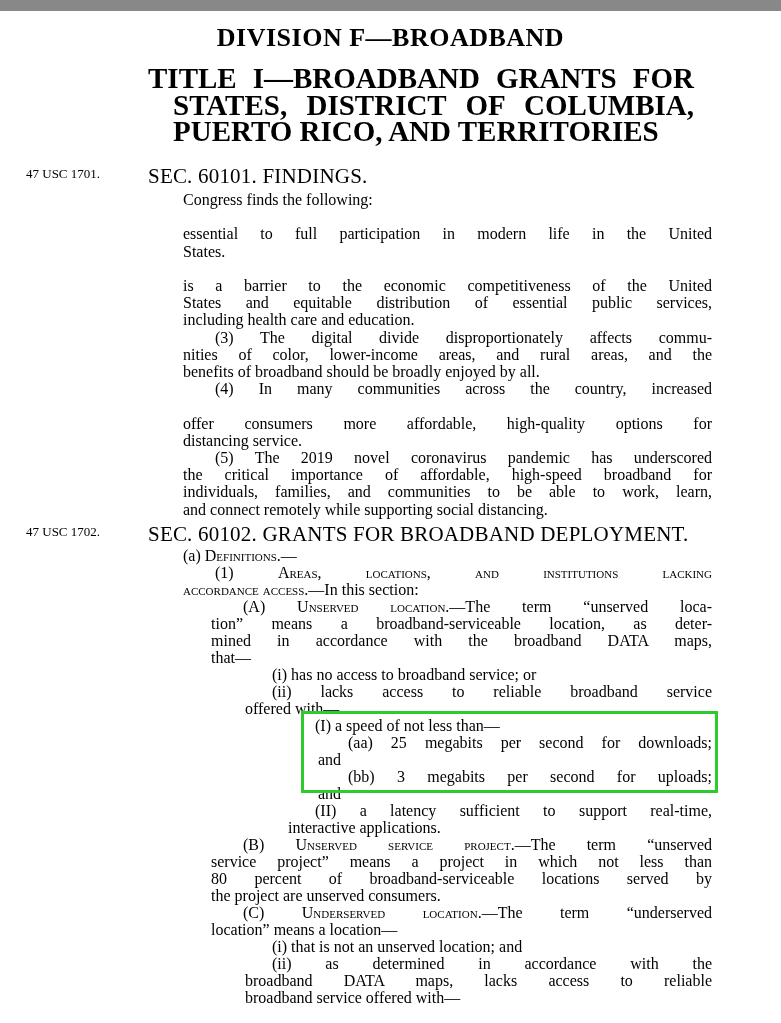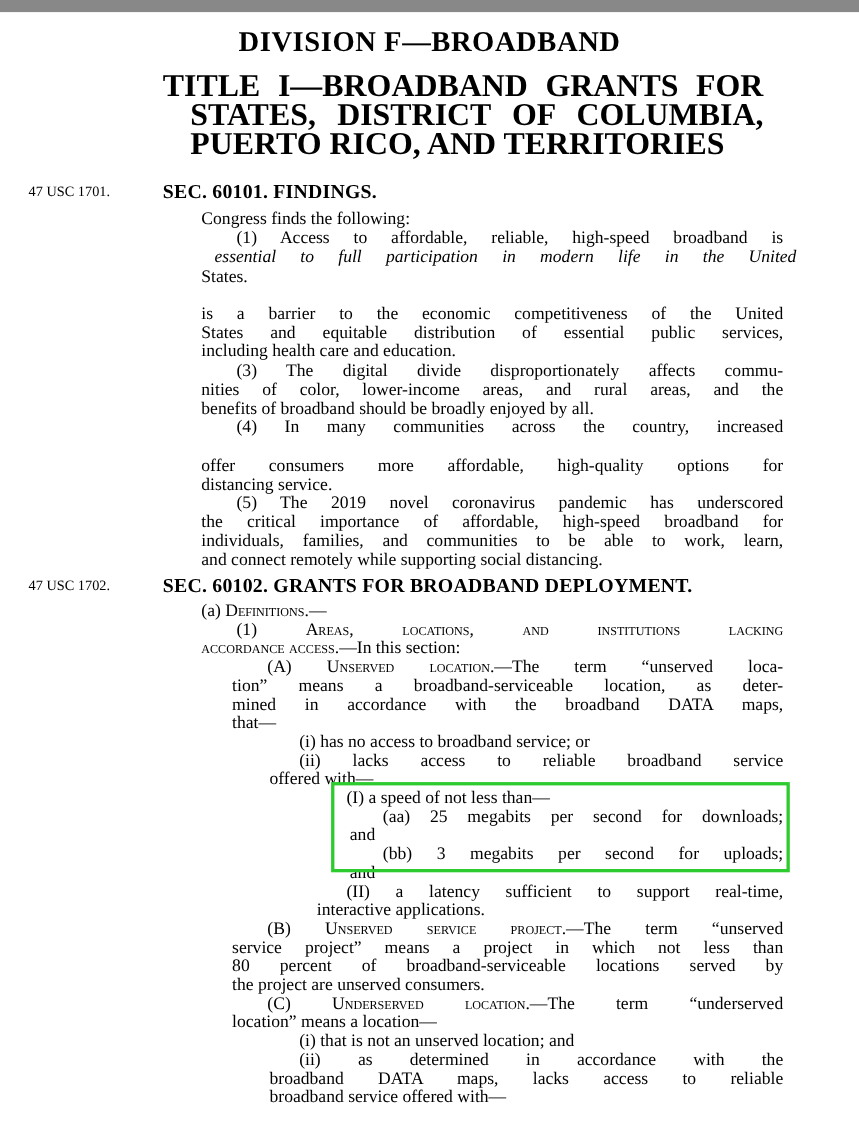--- a/index.html
+++ b/index.html
@@ -36,22 +36,22 @@
     text-align: justify;
     text-align-last: justify;
   }
   .margin-note {
     position: absolute;
     font-size: 13px;
     white-space: nowrap;
   }
   .sec-heading {
     position: absolute;
-    font-size: 18px;
-    font-weight: bold;
+    font-size: 21px;
+    font-weight: normal;
     letter-spacing: 0.2px;
     white-space: nowrap;
   }
   .bl {
     position: absolute;
     font-size: 16px;
     line-height: 1.15;
     white-space: nowrap;
   }
   .bl.just {
@@ -75,22 +75,21 @@
   <div class="division-heading">DIVISION F—BROADBAND</div>
 
 <div class="title-line just" style="left: 148px; top: 53px; width: 546px;">TITLE I—BROADBAND GRANTS FOR</div>
     <div class="title-line just" style="left: 173px; top: 80px; width: 521px;">STATES, DISTRICT OF COLUMBIA,</div>
     <div class="title-line" style="left: 173px; top: 106px;">PUERTO RICO, AND TERRITORIES</div>
     <div class="margin-note" style="left: 26px; top: 155px;">47 USC 1701.</div>
     <div class="margin-note" style="left: 26px; top: 513px;">47 USC 1702.</div>
     <div class="sec-heading" style="left: 148px; top: 153px;">SEC. 60101. FINDINGS.</div>
     <div class="sec-heading" style="left: 148px; top: 511px;">SEC. 60102. GRANTS FOR BROADBAND DEPLOYMENT.</div>
     <div class="bl" style="left: 183px; top: 180px;"><span>Congress finds the following:</span></div>
-    <div class="bl just" style="left: 215px; top: 197px; width: 497px;"><span>(1) Access to affordable, reliable, high-speed broadband is</span></div>
-    <div class="bl just" style="left: 195px; top: 214px; width: 529px; font-style: italic;"><span>essential to full participation in modern life in the United</span></div>
+    <div class="bl just" style="left: 183px; top: 214px; width: 529px;"><span>essential to full participation in modern life in the United</span></div>
     <div class="bl" style="left: 183px; top: 232px;"><span>States.</span></div>
     <div class="bl just" style="left: 183px; top: 266px; width: 529px;"><span>is a barrier to the economic competitiveness of the United</span></div>
     <div class="bl just" style="left: 183px; top: 283px; width: 529px;"><span>States and equitable distribution of essential public services,</span></div>
     <div class="bl" style="left: 183px; top: 300px;"><span>including health care and education.</span></div>
     <div class="bl just" style="left: 215px; top: 318px; width: 497px;"><span>(3) The digital divide disproportionately affects commu-</span></div>
     <div class="bl just" style="left: 183px; top: 335px; width: 529px;"><span>nities of color, lower-income areas, and rural areas, and the</span></div>
     <div class="bl" style="left: 183px; top: 352px;"><span>benefits of broadband should be broadly enjoyed by all.</span></div>
     <div class="bl just" style="left: 215px; top: 369px; width: 497px;"><span>(4) In many communities across the country, increased</span></div>
     <div class="bl just" style="left: 183px; top: 404px; width: 529px;"><span>offer consumers more affordable, high-quality options for</span></div>
     <div class="bl" style="left: 183px; top: 421px;"><span>distancing service.</span></div>

